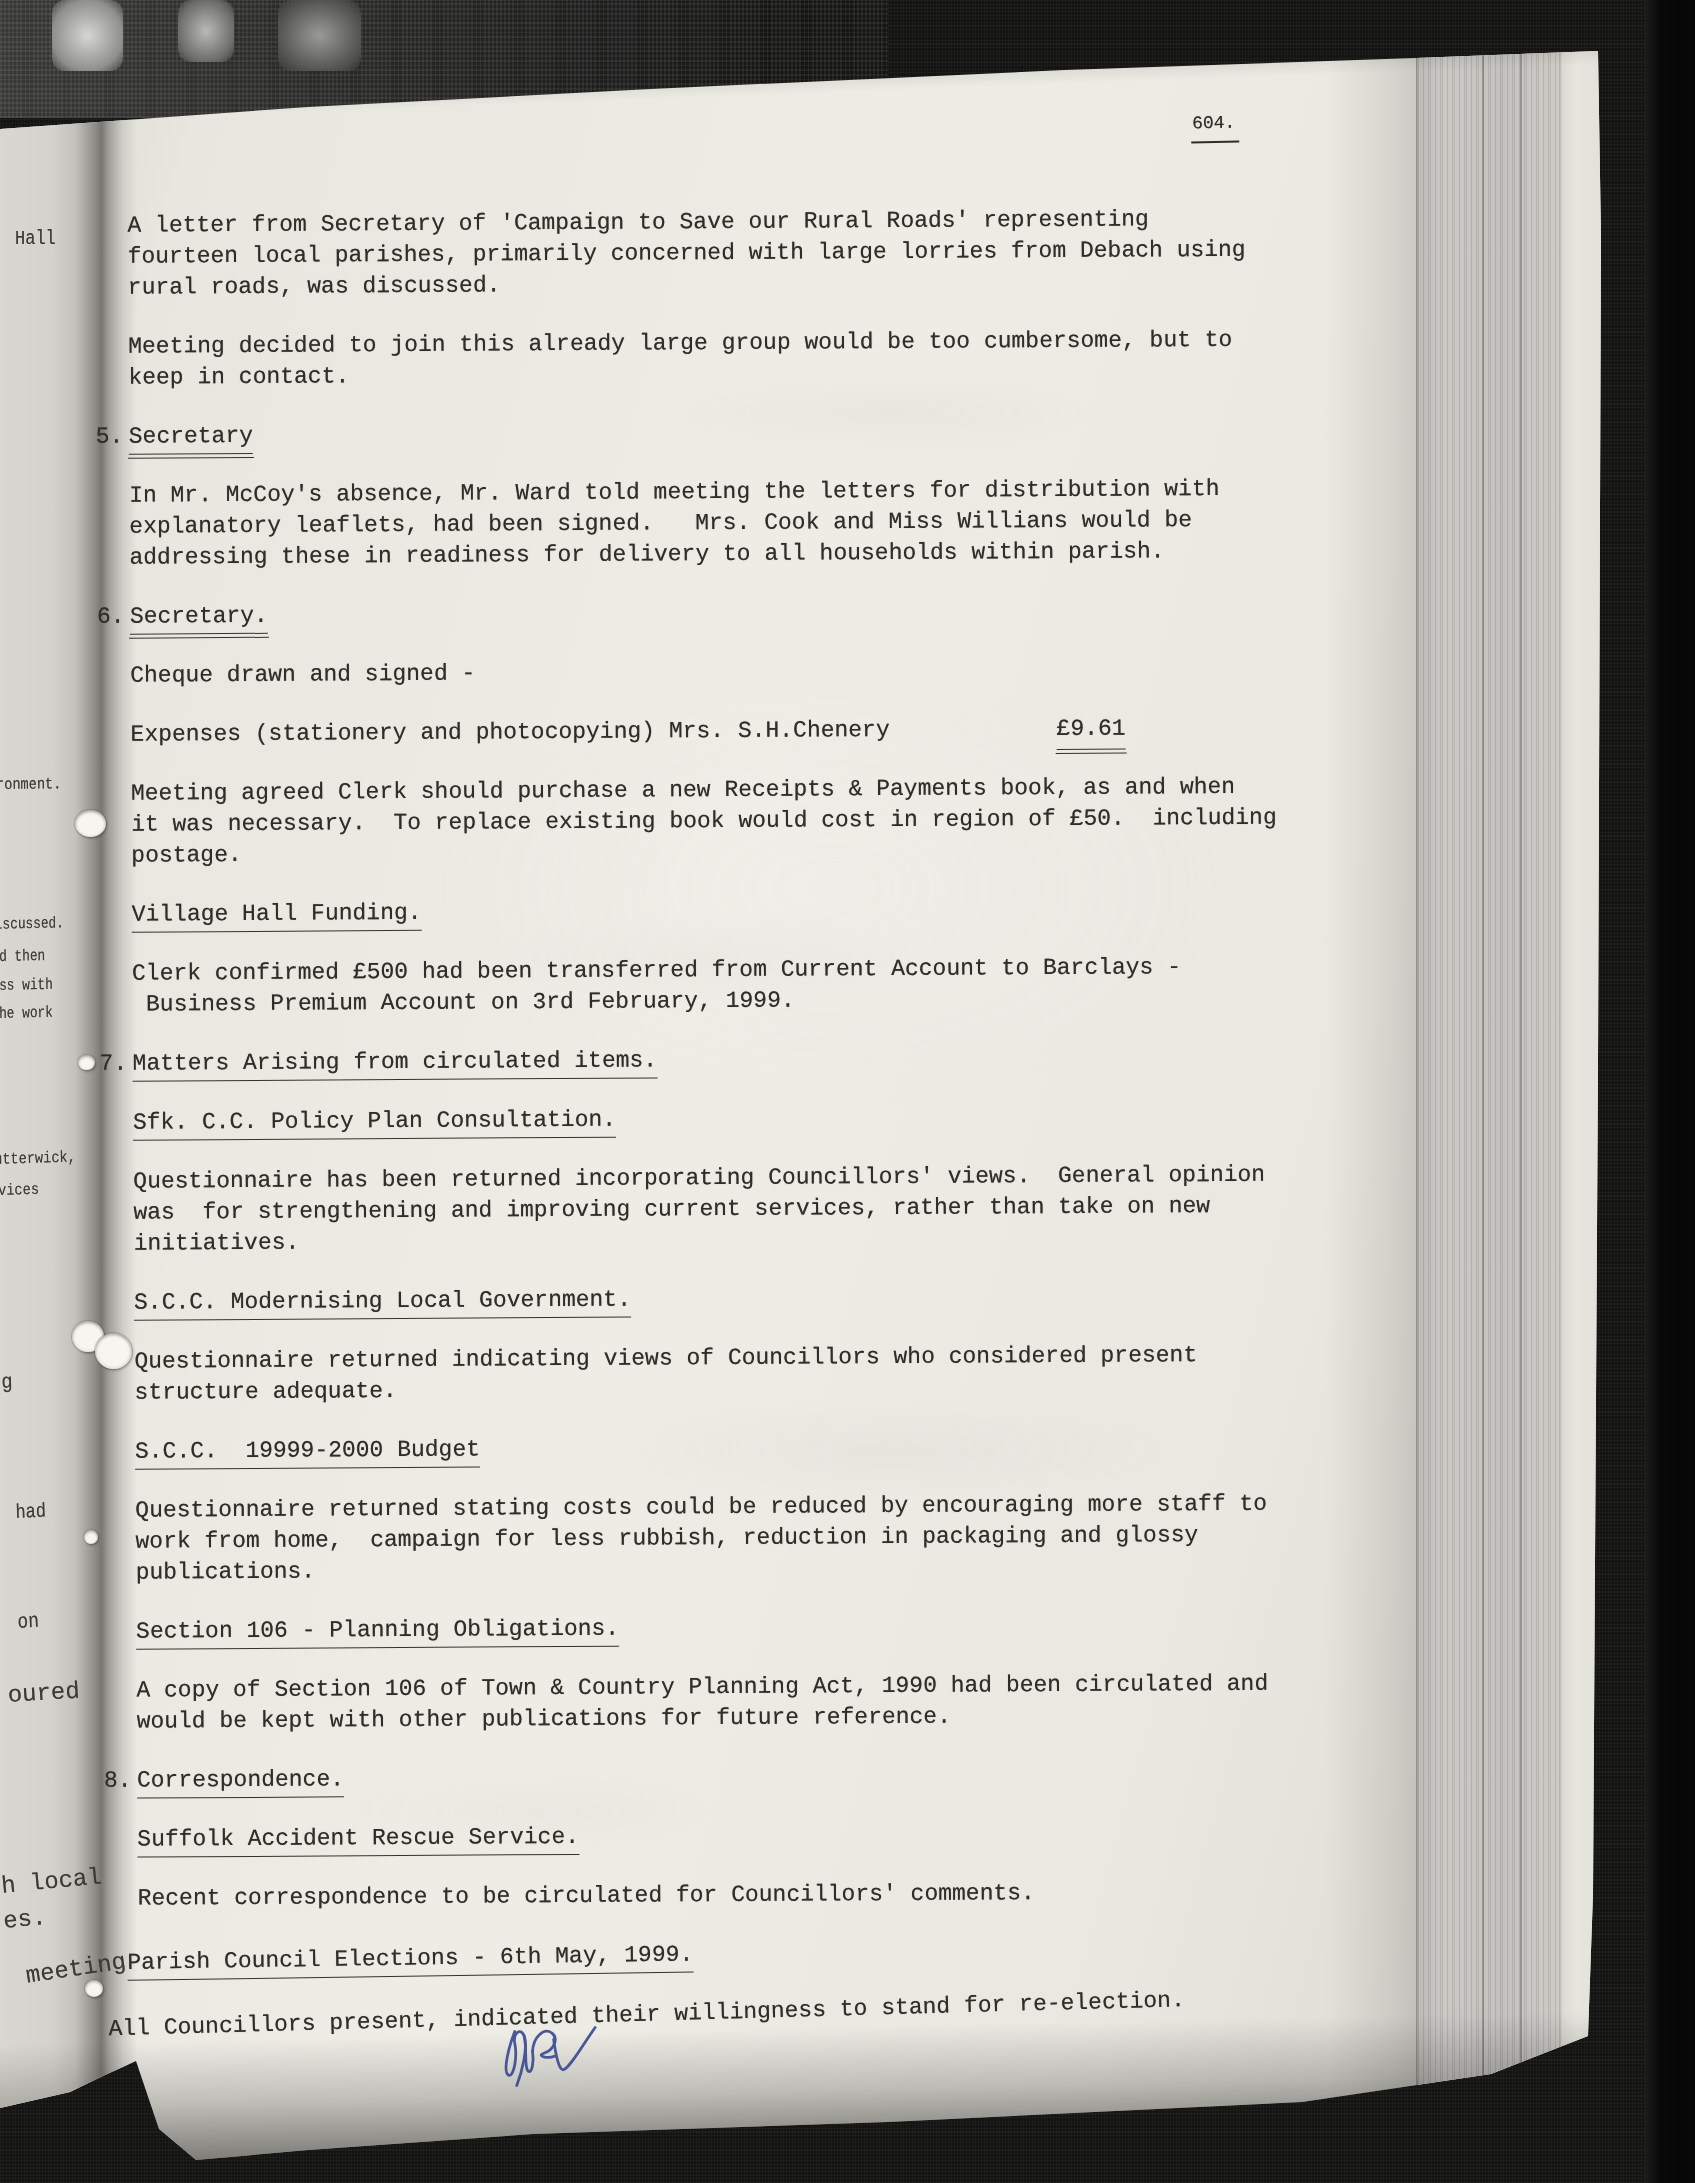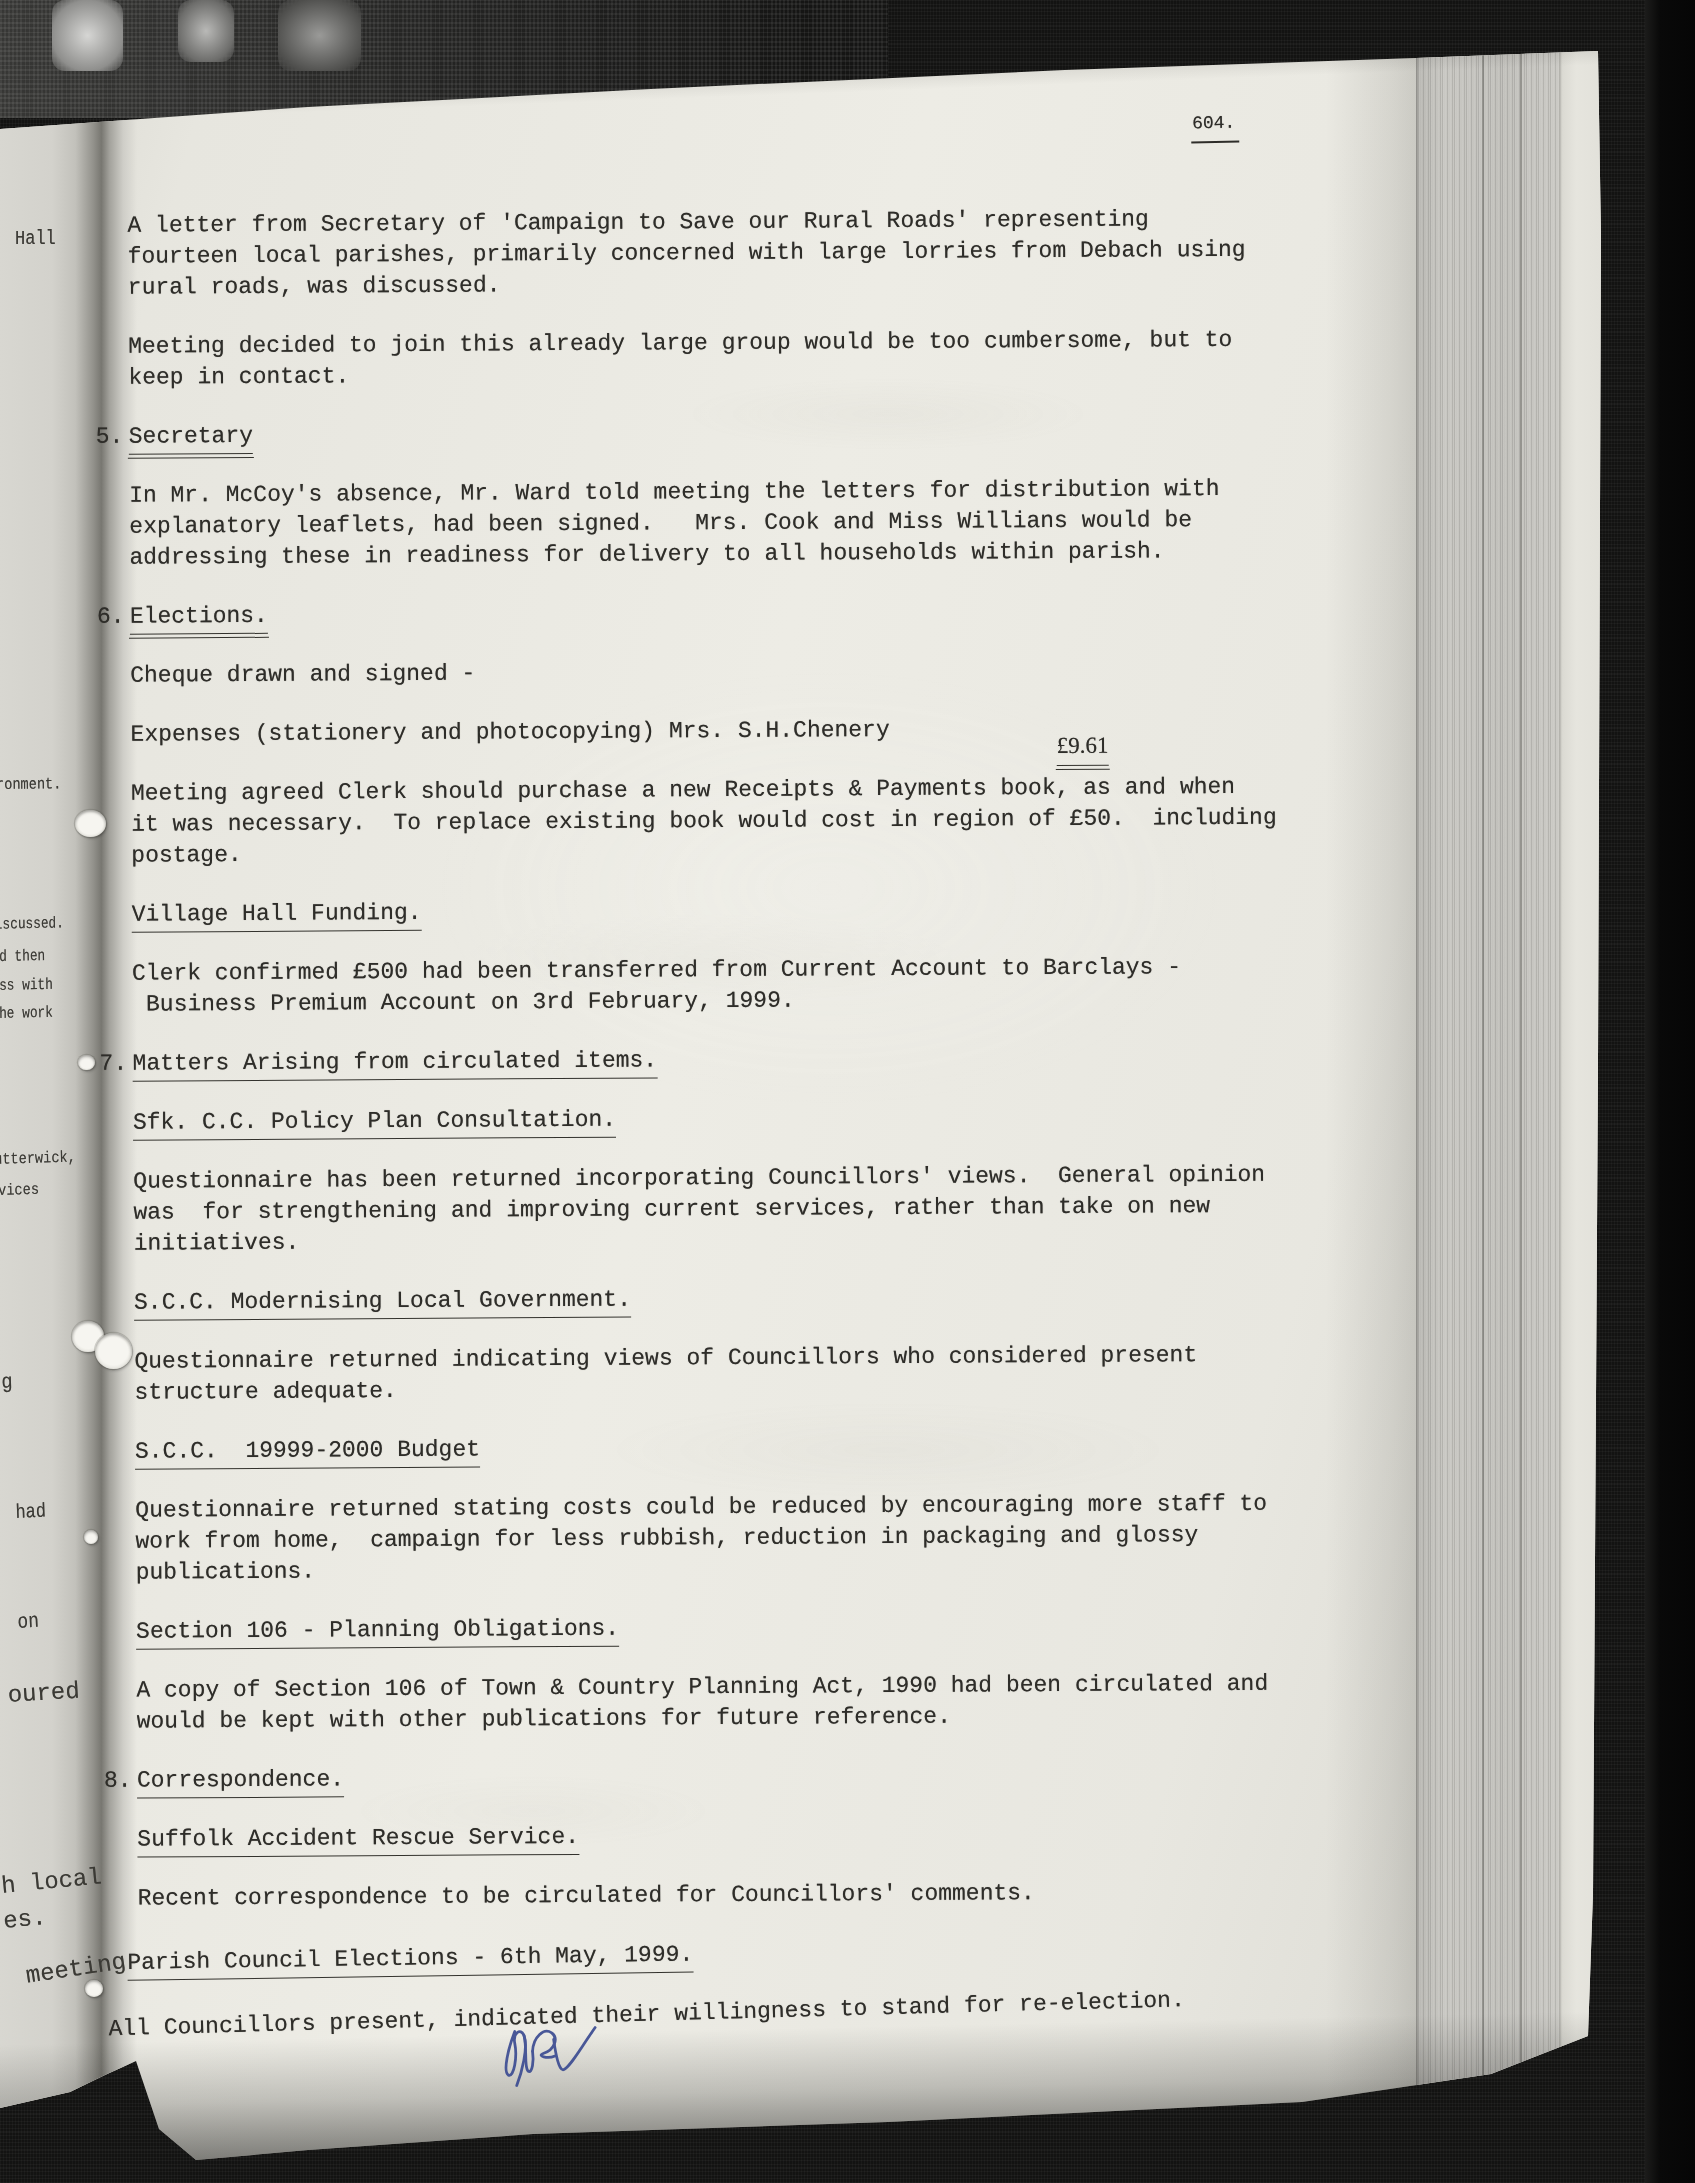--- a/index.html
+++ b/index.html
@@ -99,21 +99,21 @@
     transform:rotate(-0.35deg);
     color:#2e2d29;
     font-size:23px;line-height:31px;
     text-shadow:0 0 0.7px rgba(46,45,41,0.6);
   }
   .block{margin:0 0 28px 0;position:relative;white-space:pre-wrap;}
   .section-num{position:absolute;left:-33px;top:0;}
   .hu{border-bottom:1.8px solid #33322d;padding-bottom:4.1px;}
   .hu-dbl{position:relative;border-bottom:1.8px solid #33322d;padding-bottom:4.1px;}
   .hu-dbl::after{content:"";position:absolute;left:-1.2px;right:-1.2px;bottom:-5.3px;height:1.8px;background:#33322d;}
-  .expense-amount{position:absolute;left:926px;top:16px;font-family:Liberation Serif, serif;}
+  .expense-amount{position:absolute;left:926px;top:0;}
   .page-number{
     position:absolute;left:1191px;top:110px;
     color:#2e2d29;font-size:18px;line-height:27px;
     border-bottom:2.4px solid #2e2d29;padding:0 3.6px 3.6px 1.2px;
     transform:rotate(-1deg);
     text-shadow:0 0 0.7px rgba(46,45,41,0.6);
   }
   
   .fragment{
     position:absolute;color:#3b3a35;white-space:pre;
@@ -178,21 +178,21 @@
   <div class="doc-column" id="doc-sections">
       <div class="block">A letter from Secretary of 'Campaign to Save our Rural Roads' representing
 fourteen local parishes, primarily concerned with large lorries from Debach using
 rural roads, was discussed.</div>
       <div class="block">Meeting decided to join this already large group would be too cumbersome, but to
 keep in contact.</div>
       <div class="block"><span class="section-num">5.</span><span class="hu-dbl">Secretary</span></div>
       <div class="block">In Mr. McCoy's absence, Mr. Ward told meeting the letters for distribution with
 explanatory leaflets, had been signed.   Mrs. Cook and Miss Willians would be
 addressing these in readiness for delivery to all households within parish.</div>
-      <div class="block"><span class="section-num">6.</span><span class="hu-dbl">Elections.</span></div>
+      <div class="block"><span class="section-num">6.</span><span class="hu-dbl">Secretary.</span></div>
       <div class="block">Cheque drawn and signed -</div>
       <div class="block"><span>Expenses (stationery and photocopying) Mrs. S.H.Chenery</span><span class="expense-amount hu-dbl">£9.61</span></div>
       <div class="block">Meeting agreed Clerk should purchase a new Receipts &amp; Payments book, as and when
 it was necessary.  To replace existing book would cost in region of £50.  including
 postage.</div>
       <div class="block"><span class="hu">Village Hall Funding.</span></div>
       <div class="block">Clerk confirmed £500 had been transferred from Current Account to Barclays -
  Business Premium Account on 3rd February, 1999.</div>
       <div class="block"><span class="section-num">7.</span><span class="hu">Matters Arising from circulated items.</span></div>
       <div class="block"><span class="hu">Sfk. C.C. Policy Plan Consultation.</span></div>

